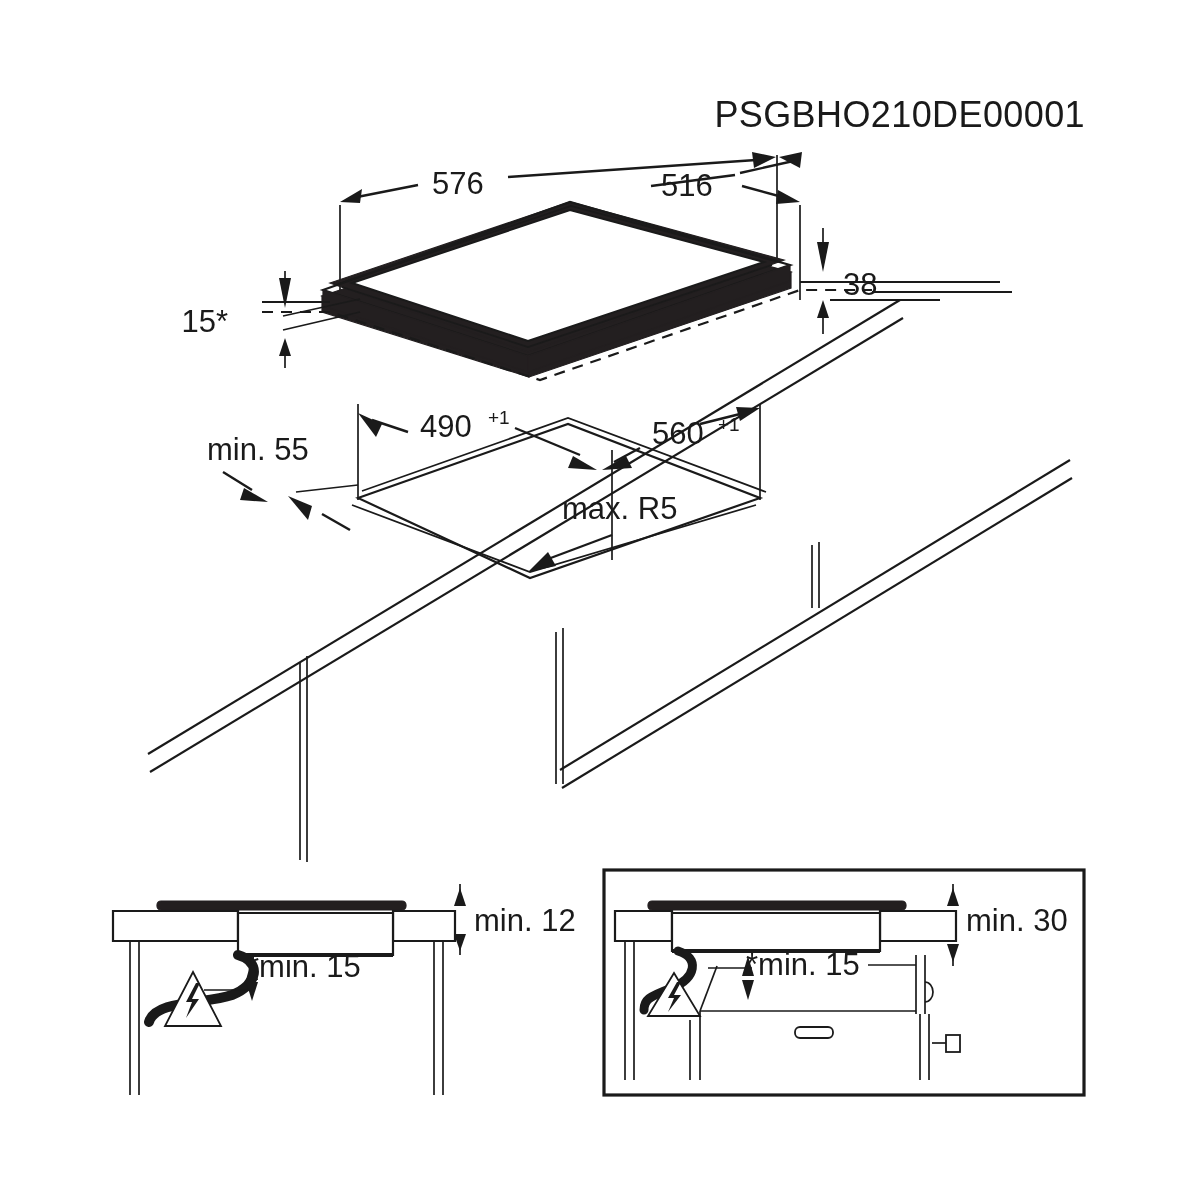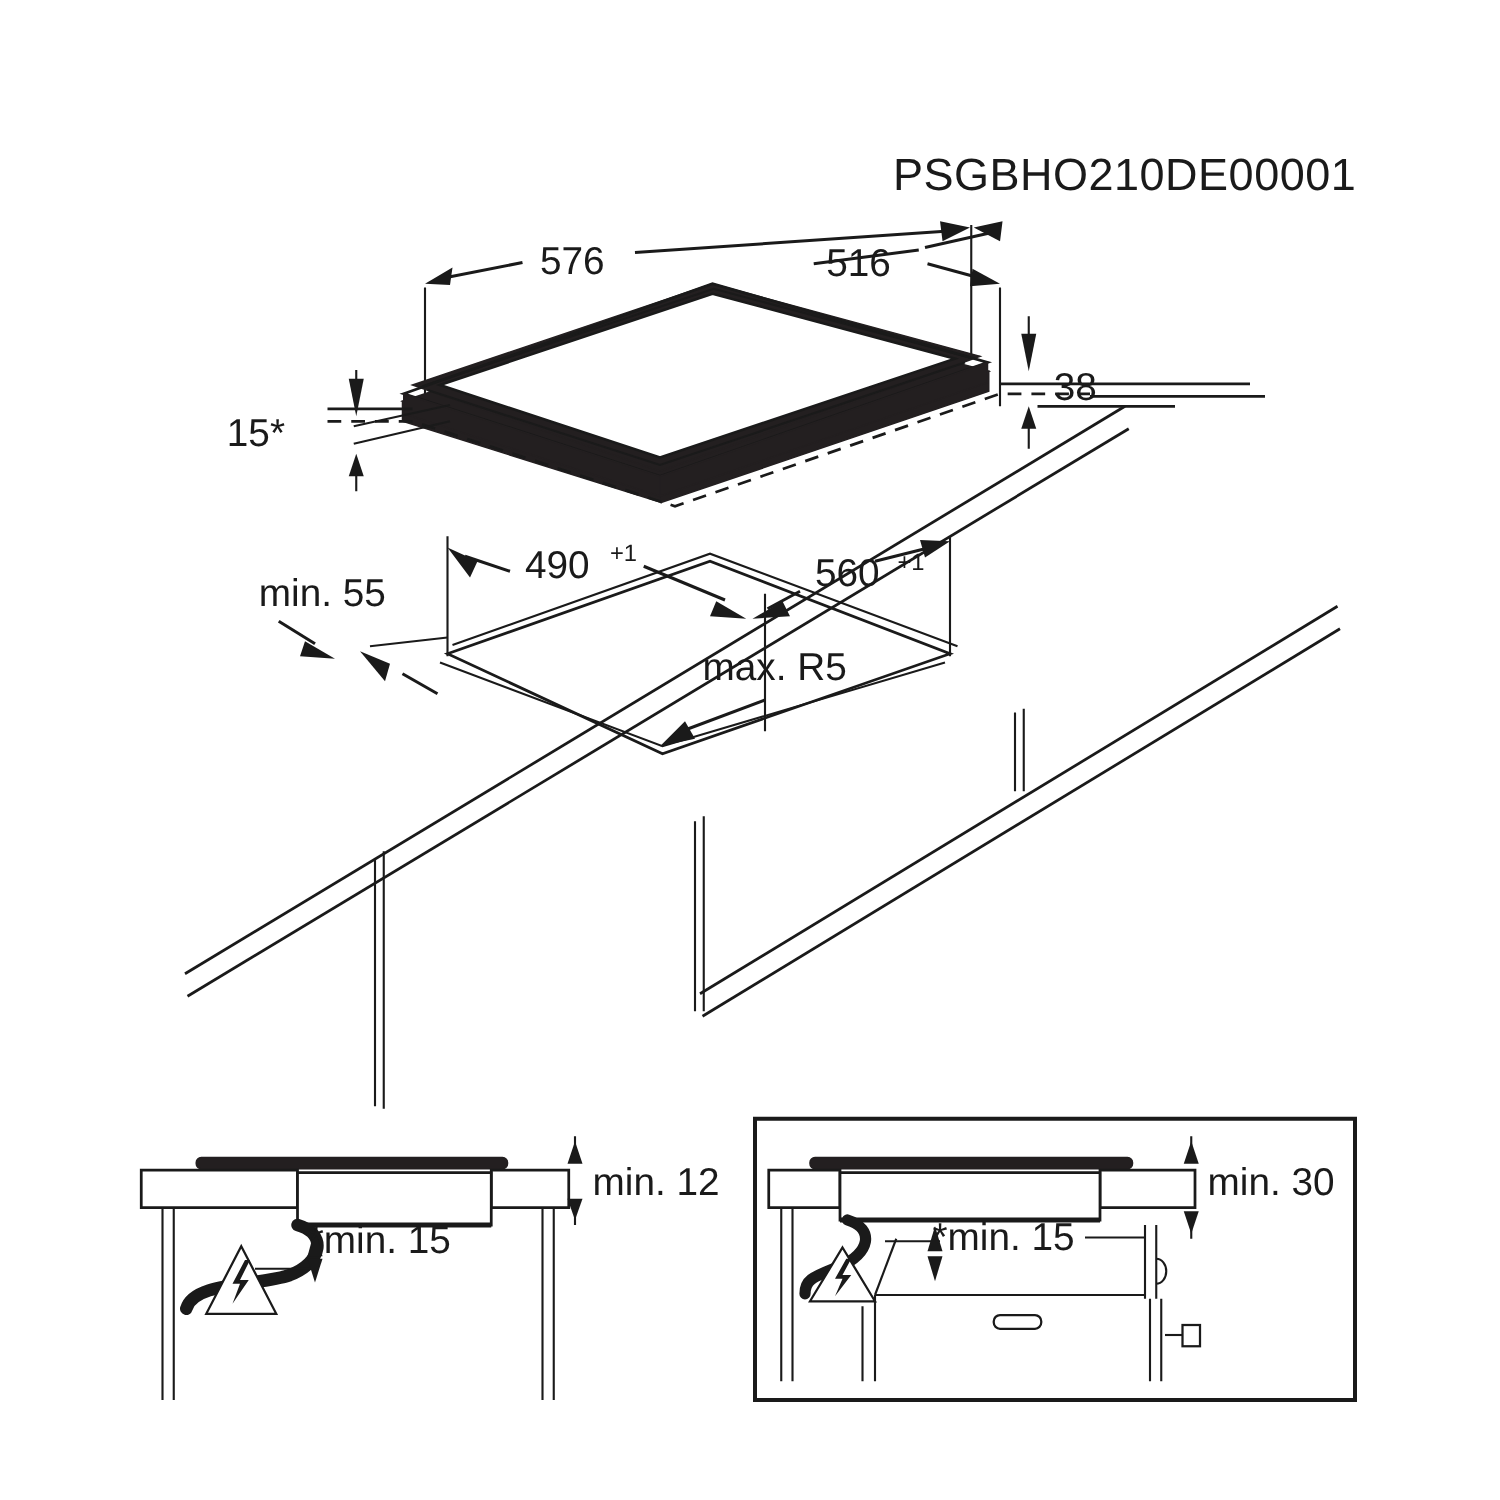--- a/index.html
+++ b/index.html
@@ -11,21 +11,20 @@
     width: 1200px;
     height: 1200px;
     font-family: "Liberation Sans", sans-serif;
     color: #1a1a1a;
     overflow: hidden;
   }
   #drawing-root {
     position: relative;
     width: 1200px;
     height: 1048px;
-    margin-top: 25px;
   }
   svg#technical-drawing {
     display: block;
     width: 1200px;
     height: 1200px;
   }
   text {
     font-family: "Liberation Sans", sans-serif;
     fill: #1a1a1a;
   }

